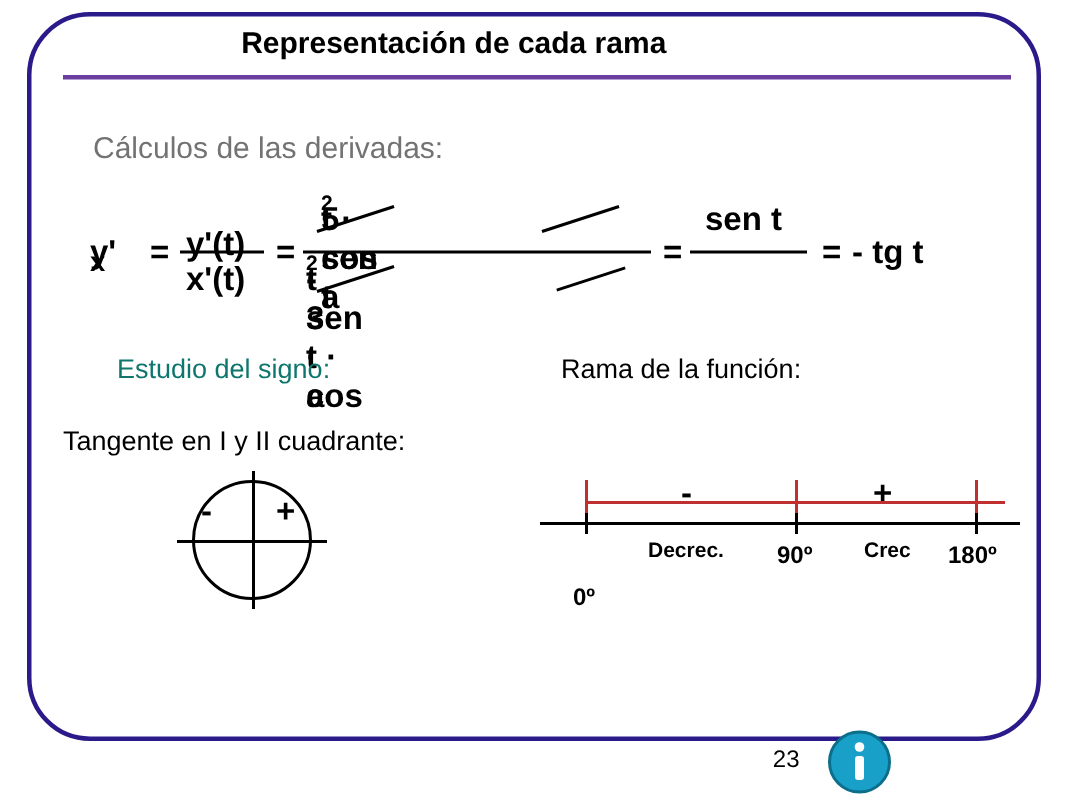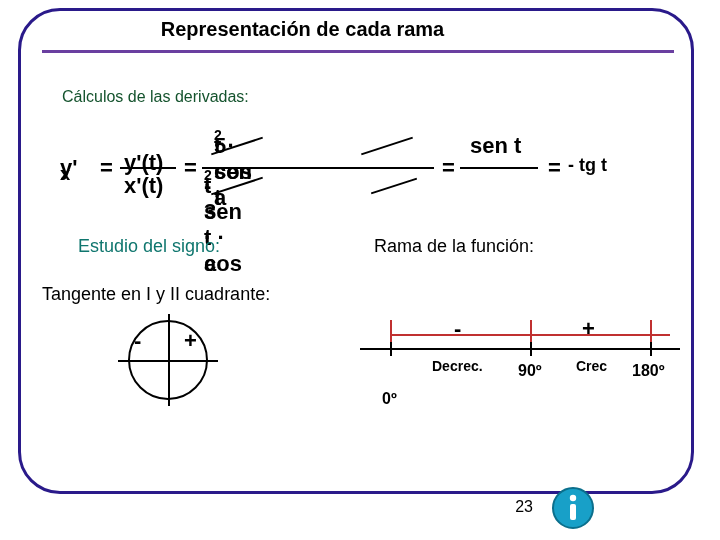--- a/index.html
+++ b/index.html
@@ -33,22 +33,22 @@
   }
   .hr {
     position: absolute;
     left: 42px; top: 50px;
     width: 632px; height: 0;
     border-top: 3px solid #6a3fa0;
   }
   .hcalc {
     position: absolute;
     left: 62px; top: 88px;
-    font-size: 16px;
-    color: #14532d;
+    font-size: 20px;
+    color: #737373;
   }
   .formula-wrap {
     position: absolute;
     left: 60px; top: 125px;
     width: 592px; height: 88px;
   }
   .formula-wrap span { position: absolute; font-weight: bold; }
   .yxlabel { left: 0; top: 30px; font-size: 22px; }
   .frac-top { font-size: 22px; }
   .frac-bot { font-size: 22px; }
@@ -224,21 +224,21 @@
     <span class="strike" style="left:300px;top:20px;transform:rotate(-18deg);"></span>
     <span class="strike" style="left:150px;top:60px;transform:rotate(-18deg);"></span>
     <span class="strike" style="left:310px;top:60px;transform:rotate(-18deg);width:48px;"></span>
 
     <span class="eq" style="left:382px;top:30px;">=</span>
 
     <span class="frac-top" style="left:410px;top:8px;">sen t</span>
     <span class="frac-bar" style="left:400px;top:42px;width:78px;"></span>
 
     <span class="eq" style="left:488px;top:30px;">=</span>
-    <span class="frac-top" style="left:508px;top:30px;font-size:18px;">- tg t</span>
+    <span class="frac-top" style="left:508px;top:30px;font-size:22px;">- tg t</span>
   </div>
 
   <div class="hsign">Estudio del signo:</div>
   <div class="hrama">Rama de la función:</div>
   <div class="htang">Tangente en I y II cuadrante:</div>
 
   <div class="circlebox">
     <div class="uhline"></div>
     <div class="uvline"></div>
     <div class="ucircle"></div>

